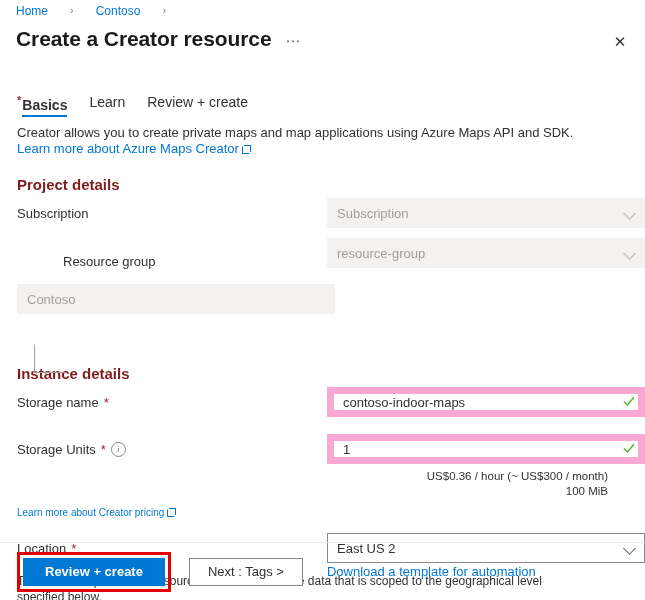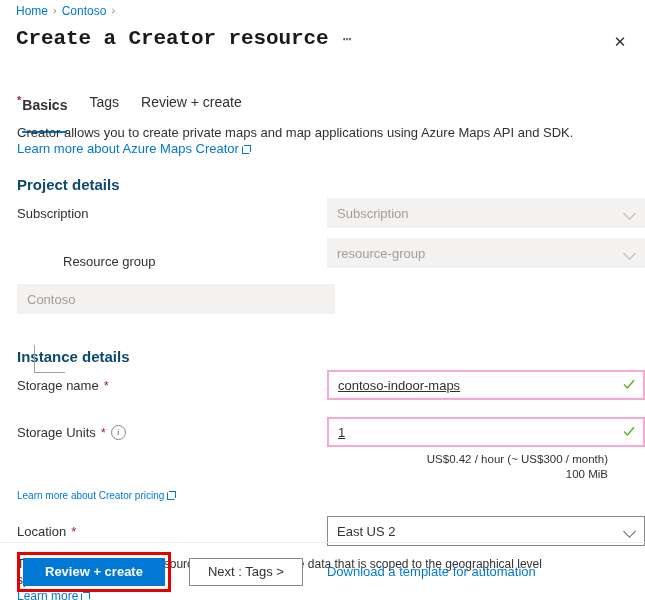--- a/index.html
+++ b/index.html
@@ -18,35 +18,34 @@
   }
 
   
   .breadcrumb {
     position: absolute;
     left: 16px;
     top: 4px;
     font-size: 12px;
     color: #0078d4;
     display: flex;
-    gap: 5px;
+    gap: 22px;
     white-space: nowrap;
   }
   .crumb { color: #0078d4; cursor: pointer; }
   .crumb-sep { color: #8a8886; font-size: 11px; }
 
   
   .title-row {
     position: absolute;
     left: 16px;
     top: 27px;
     display: flex;
     align-items: flex-start;
     gap: 14px;
-    font-family: Liberation Mono, monospace;
   }
   .page-title {
     font-size: 21px;
     font-weight: 600;
     color: #1b1a19;
     letter-spacing: -0.1px;
     white-space: nowrap;
   }
   .ellipsis-menu {
     color: #605e5c;
@@ -77,21 +76,21 @@
     left: 17px;
     top: 94px;
     display: flex;
     align-items: flex-start;
     gap: 22px;
   }
   .tab {
     position: relative;
     font-size: 14px;
     color: #323130;
-    padding-bottom: 20px;
+    padding-bottom: 4px;
     cursor: pointer;
     white-space: nowrap;
   }
   .tab.active { font-weight: 600; }
   .tab.active::after {
     content: "";
     position: absolute;
     left: 5px;
     right: 0;
     bottom: 0;
@@ -147,21 +146,21 @@
     right: 0; top: 0;
     width: 6px; height: 6px;
     border-top: 1px solid #0078d4;
     border-right: 1px solid #0078d4;
   }
 
   .section-head {
     margin: 19px 0 4px 17px;
     font-size: 15px;
     font-weight: 600;
-    color: #0c4a6e;
+    color: #7f1d1d;
   }
 
   
   .field {
     position: relative;
     display: flex;
     align-items: center;
     margin: 0 0 0 17px;
     height: 32px;
     justify-content: space-between;
@@ -189,21 +188,21 @@
     font-family: "Liberation Sans", sans-serif;
     border: 1px solid #8a8886;
     background: #ffffff;
     color: #323130;
   }
   .inp.disabled {
     background: #f3f2f1;
     border-color: transparent;
     color: #a19f9d;
   }
-  .inp.valid { border: 2px solid #f9a8d4; text-decoration: underline; }
+  .inp.valid { border: 7px solid #f9a8d4; }
   .chev {
     position: absolute;
     right: 11px;
     top: 11px;
     width: 8px; height: 8px;
     border-right: 1px solid #605e5c;
     border-bottom: 1px solid #605e5c;
     transform: rotate(45deg);
     pointer-events: none;
   }
@@ -331,21 +330,21 @@
   <span class="page-title">Create a Creator resource</span>
   <span class="ellipsis-menu">⋯</span>
 </div>
 <div class="close-btn">✕</div>
 
 <div class="tabs">
   <div class="tab active">
     <span class="req-star">*</span><span>Basics</span>
   </div>
   <div class="tab">
-    <span>Tags</span>
+    <span>Learn</span>
   </div>
   <div class="tab">
     <span>Review + create</span>
   </div>
 </div>
 
 <div class="content">
 
   <p class="intro"><span>Creator allows you to create private maps and map applications using Azure Maps API and SDK. </span><a class="lnk"><span>Learn more about Azure Maps Creator</span></a><span class="ext-ico"></span></p>
 
@@ -372,21 +371,21 @@
       <span class="chev dim"></span>
     </div>
   </div>
 
   <div class="field" style="margin-top:14px;">
     <div class="ctrl">
       <input class="inp disabled" type="text" readonly="" value="Contoso" style="">
     </div>
   </div>
 
-  <div class="section-head" style="margin-top:33px;">Instance details</div>
+  <div class="section-head" style="margin-top:50px;">Instance details</div>
 
   <div class="field">
     <div class="f-label">
       <span>Storage name</span>
       <span style="color:#a4262c;">*</span>
     </div>
     <div class="ctrl">
       <input class="inp valid" type="text" value="contoso-indoor-maps" style="">
       <svg class="check" viewBox="0 0 14 14">
         <path d="M2 7.5 L5.5 11 L12 3.2" stroke="#5eb02a" stroke-width="1.5" fill="none"></path>
@@ -402,21 +401,21 @@
     </div>
     <div class="ctrl">
       <input class="inp valid" type="text" value="1" style="">
       <svg class="check" viewBox="0 0 14 14">
         <path d="M2 7.5 L5.5 11 L12 3.2" stroke="#5eb02a" stroke-width="1.5" fill="none"></path>
       </svg>
     </div>
   </div>
 
   <div class="price-note">
-    <div>US$0.42 / hour (~ US$300 / month)</div>
+    <div>US$0.36 / hour (~ US$300 / month)</div>
     <div>100 MiB</div>
   </div>
 
   <div class="pricing-link"><a class="lnk"><span>Learn more about Creator pricing</span></a><span class="ext-ico"></span></div>
 
   <div class="field" style="margin-top:14px;">
     <div class="f-label">
       <span>Location</span>
       <span style="color:#a4262c;">*</span>
     </div>

